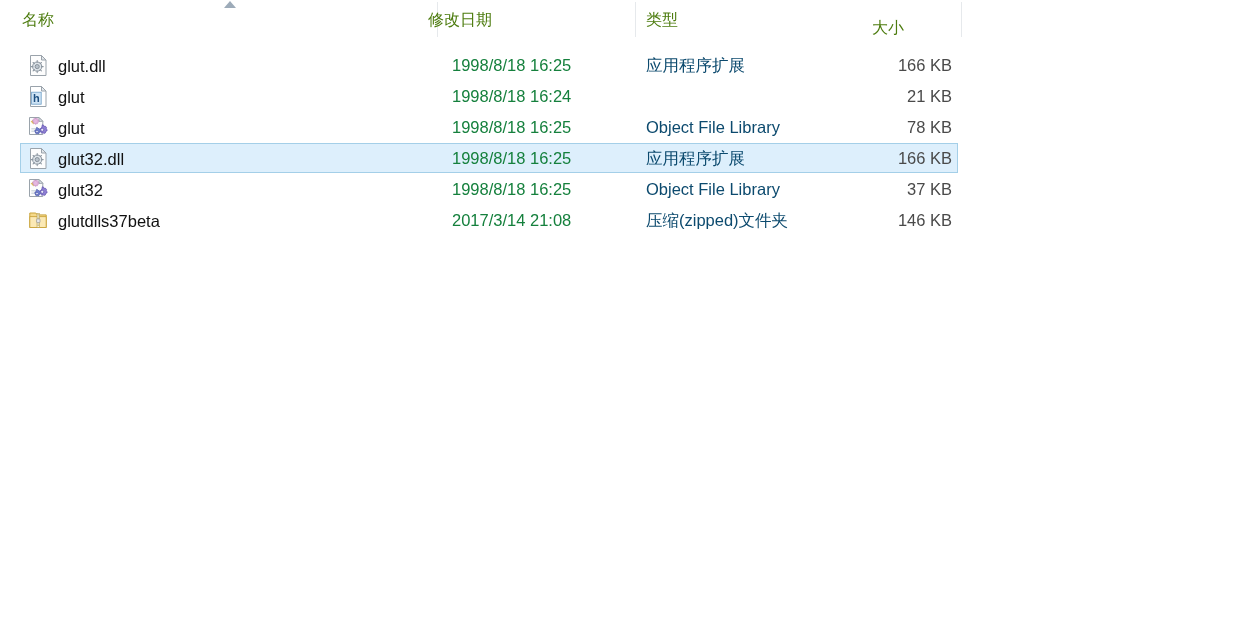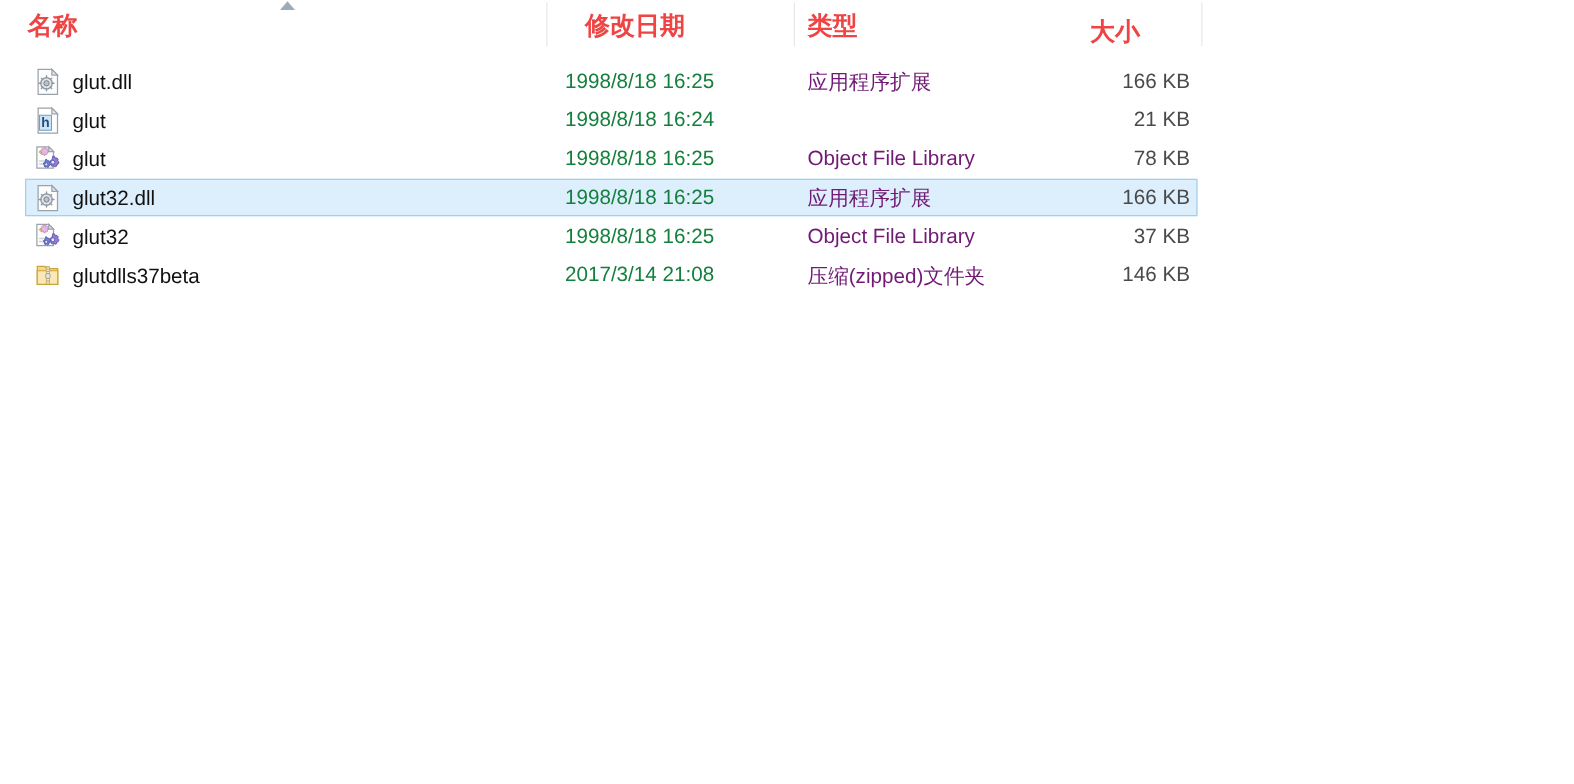--- a/index.html
+++ b/index.html
@@ -30,33 +30,32 @@
     left: 0;
     top: 0;
     width: 1259px;
     height: 39px;
     background: #ffffff;
   }
   .col-head-cell {
     position: absolute;
     top: 0;
     height: 39px;
-    font-size: 20px;
-    color: #ef4444;
+    font-size: 16px;
+    color: #4d7c0f;
     display: flex;
     align-items: center;
     white-space: nowrap;
-    font-weight: bold;
   }
   .col-head-cell .htext {
     display: inline-block;
     padding-top: 2px;
   }
   .col-head-name { left: 22px;  width: 400px; }
-  .col-head-date { left: 468px; width: 175px; }
+  .col-head-date { left: 428px; width: 175px; }
   .col-head-type { left: 646px; width: 300px; }
   .col-head-size { left: 872px; width: 85px; align-items: flex-end; }
 
   
   .col-divider {
     position: absolute;
     top: 2px;
     width: 1px;
     height: 35px;
     background: #e6e9ec;
@@ -133,21 +132,21 @@
     padding-top: 1px;
   }
   .cell-date {
     left: 452px;
     width: 180px;
     color: #15803d;
   }
   .cell-type {
     left: 646px;
     width: 300px;
-    color: #701a75;
+    color: #0c4a6e;
   }
   .cell-size {
     left: 842px;
     width: 110px;
     color: #4a4a4a;
     justify-content: flex-end;
   }
 
   
   .icon {

